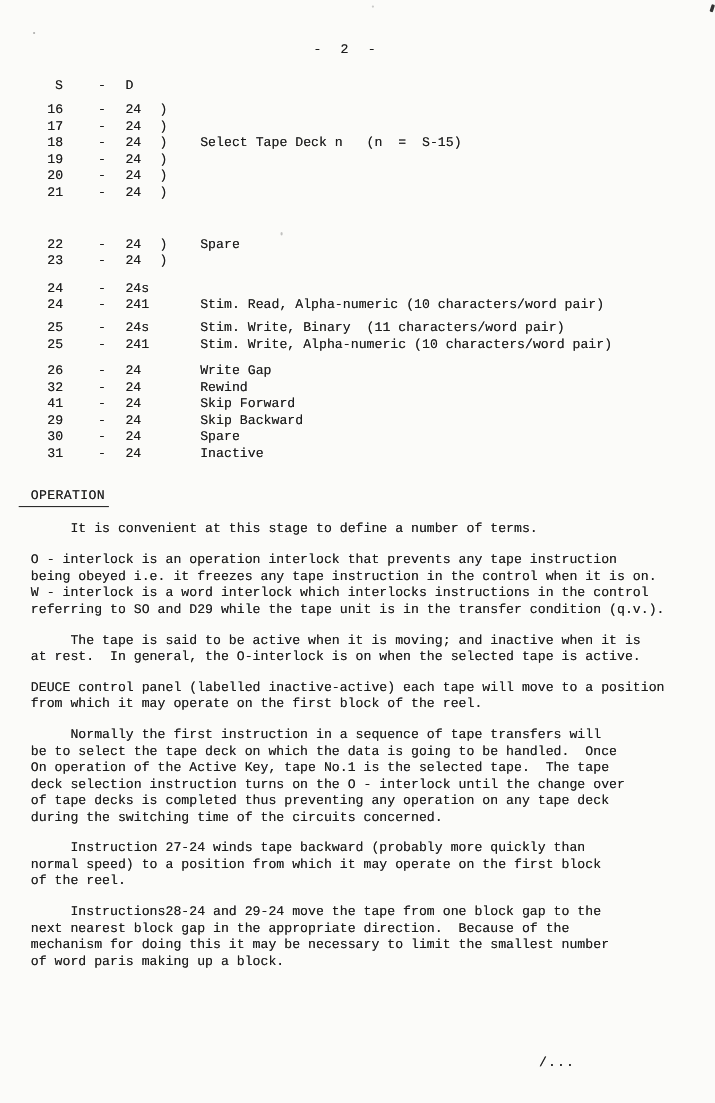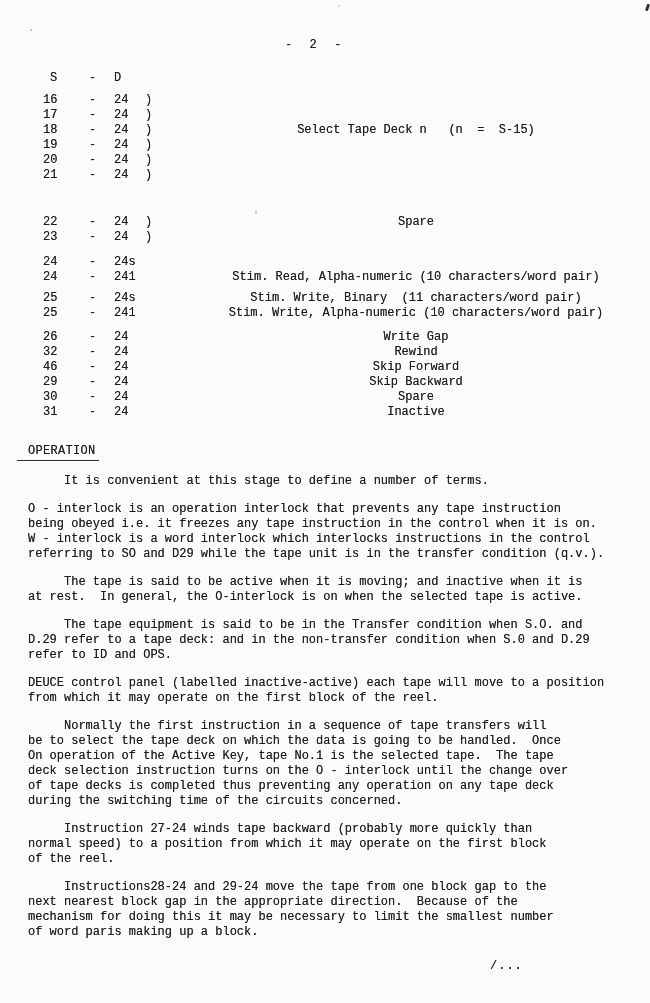--- a/index.html
+++ b/index.html
@@ -25,21 +25,21 @@
   }
   .op-table {
     margin-top: 18px;
     padding-left: 43px;
   }
   .t-row { display: flex; height: 15px; }
   .col-s { width: 46px; white-space: pre; }
   .col-dash { width: 25px; white-space: pre; }
   .col-d { width: 31px; white-space: pre; }
   .col-bracket { width: 37px; white-space: pre; }
-  .col-label { white-space: pre; flex: 1; text-align: center; }
+  .col-label { white-space: pre; flex: 1; }
   .t-header .col-s { text-indent: 7px; }
   .t-header { margin-bottom: 7px; }
   .t-group { margin-bottom: 12px; }
   .gap-after-12 { margin-bottom: 12px; }
   .gap-after-10 { margin-bottom: 10px; margin-top: 32px; }
   .gap-after-6  { margin-bottom: 6px; }
   .gap-after-9  { margin-bottom: 9px; }
   .heading {
     display: inline-block;
     margin-top: 12px;
@@ -182,21 +182,21 @@
             <span class="col-label">Write Gap</span>
           </div>
           <div class="t-row">
             <span class="col-s">32</span>
             <span class="col-dash">-</span>
             <span class="col-d">24</span>
             <span class="col-bracket"></span>
             <span class="col-label">Rewind</span>
           </div>
           <div class="t-row">
-            <span class="col-s">46</span>
+            <span class="col-s">41</span>
             <span class="col-dash">-</span>
             <span class="col-d">24</span>
             <span class="col-bracket"></span>
             <span class="col-label">Skip Forward</span>
           </div>
           <div class="t-row">
             <span class="col-s">29</span>
             <span class="col-dash">-</span>
             <span class="col-d">24</span>
             <span class="col-bracket"></span>
@@ -230,25 +230,20 @@
       </div>
       <div class="paragraph">
         <div class="p-line">O - interlock is an operation interlock that prevents any tape instruction</div>
         <div class="p-line">being obeyed i.e. it freezes any tape instruction in the control when it is on.</div>
         <div class="p-line">W - interlock is a word interlock which interlocks instructions in the control</div>
         <div class="p-line">referring to SO and D29 while the tape unit is in the transfer condition (q.v.).</div>
       </div>
       <div class="paragraph">
         <div class="p-line">     The tape is said to be active when it is moving; and inactive when it is</div>
         <div class="p-line">at rest.  In general, the O-interlock is on when the selected tape is active.</div>
-      </div>
-      <div class="paragraph">
-        <div class="p-line">     The tape equipment is said to be in the Transfer condition when S.O. and</div>
-        <div class="p-line">D.29 refer to a tape deck: and in the non-transfer condition when S.0 and D.29</div>
-        <div class="p-line">refer to ID and OPS.</div>
       </div>
       <div class="paragraph">
         <div class="p-line">DEUCE control panel (labelled inactive-active) each tape will move to a position</div>
         <div class="p-line">from which it may operate on the first block of the reel.</div>
       </div>
       <div class="paragraph">
         <div class="p-line">     Normally the first instruction in a sequence of tape transfers will</div>
         <div class="p-line">be to select the tape deck on which the data is going to be handled.  Once</div>
         <div class="p-line">On operation of the Active Key, tape No.1 is the selected tape.  The tape</div>
         <div class="p-line">deck selection instruction turns on the O - interlock until the change over</div>

